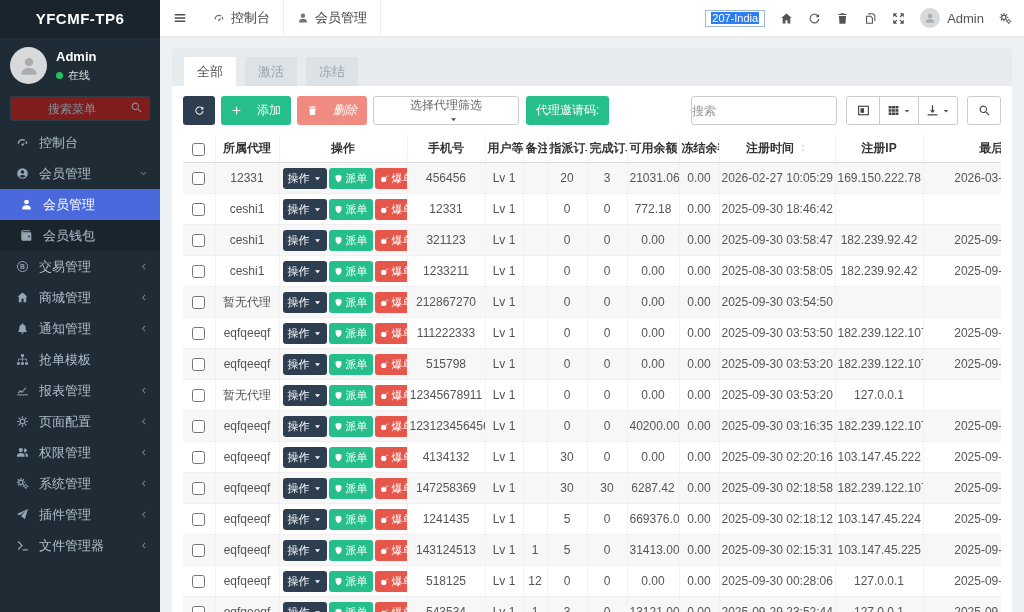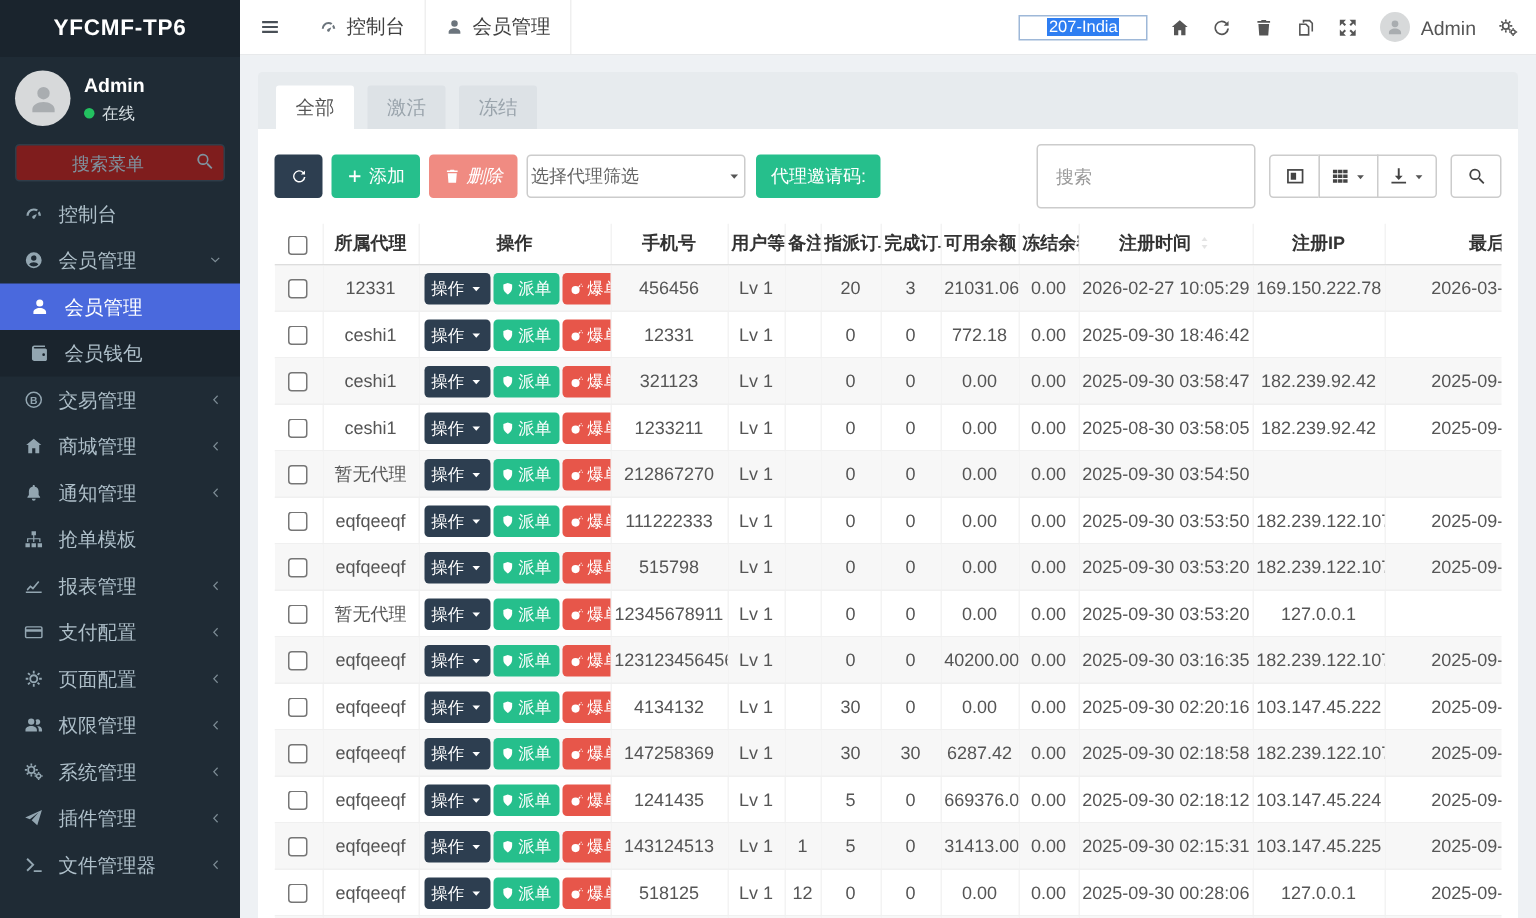--- a/index.html
+++ b/index.html
@@ -30,46 +30,46 @@
   .m-item.sub-active .mi{color:#fff;}
 
   
   .main{position:absolute;left:160px;top:0;right:0;bottom:0;}
   .topnav{height:36px;background:#fff;border-bottom:1px solid #e7e9eb;display:flex;align-items:center;}
   .burger{padding:0 13px;color:#495057;display:flex;align-items:center;font-size:14px;cursor:pointer;}
   .tn-tab{height:36px;display:flex;align-items:center;padding:0 13px;font-size:13px;color:#404040;cursor:pointer;}
   .tn-tab .ic{margin-right:6px;color:#6c757d;font-size:12px;}
   .tn-tab.active{background:#fff;border-left:1px solid #efefef;border-right:1px solid #efefef;}
   .tn-right{margin-left:auto;display:flex;align-items:center;gap:15px;padding-right:12px;}
-  .region-box{border:1px solid #9eb8d8;background:#fff;padding:1px 18px;font-size:11px;line-height:13px;cursor:text;}
+  .region-box{border:1px solid #9eb8d8;background:#fff;padding:1px 5px;font-size:11px;line-height:13px;cursor:text;}
   .region-box .sel{background:#2e7ef2;color:#fff;padding:0 1px;}
   .tn-ic{color:#555;font-size:13px;display:flex;align-items:center;cursor:pointer;}
   .tn-user{display:flex;align-items:center;gap:7px;cursor:pointer;}
   .avatar.small{width:20px;height:20px;flex:0 0 20px;}
   .avatar.small svg{width:12px;height:12px;}
   .tn-user-name{font-size:13px;color:#555;}
 
   
   .content{position:absolute;left:0;top:37px;right:0;bottom:0;padding:11px 12px 0 12px;box-sizing:border-box;}
   .tabstrip{background:#e7ebee;border-radius:3px 3px 0 0;padding:9px 12px 0 12px;display:flex;gap:9px;height:29px;}
   .ptab{height:29px;line-height:29px;padding:0 13px;font-size:13px;color:#9aa4ac;background:#dde2e6;border-radius:2px 2px 0 0;cursor:pointer;}
   .ptab.active{background:#fff;color:#555;}
   .panel-body{background:#fff;padding:10px 11px 0 11px;height:calc(100% - 38px);box-sizing:border-box;}
 
   
   .toolbar{display:flex;align-items:center;}
-  .btn{height:29px;border:none;border-radius:3px;color:#fff;font-size:12px;display:inline-flex;align-items:center;gap:4px;padding:0 10px;margin-right:6px;cursor:pointer;font-family:inherit;white-space:nowrap;}
+  .btn{height:29px;border:none;border-radius:3px;color:#fff;font-size:12px;display:inline-flex;align-items:center;gap:15px;padding:0 10px;margin-right:6px;cursor:pointer;font-family:inherit;white-space:nowrap;}
   .btn .ic{font-size:11px;display:flex;}
   .btn-dark{background:#2d3e50;width:32px;justify-content:center;padding:0;}
   .btn-green{background:#26bf8c;}
   .btn-red-muted{background:#f08b82;font-style:italic;}
-  .select{height:29px;box-sizing:border-box;min-width:146px;border:1px solid #ccc;border-radius:3px;background:#fff;color:#666;font-size:12px;display:inline-flex;align-items:center;justify-content:space-between;padding:0 2px;margin-right:7px;cursor:pointer;}
+  .select{height:29px;box-sizing:border-box;min-width:146px;border:1px solid #ccc;border-radius:3px;background:#fff;color:#666;font-size:12px;display:inline-flex;align-items:center;justify-content:space-between;padding:0 2px;margin-right:7px;cursor:pointer;flex-direction:column;}
   .select .ic{color:#555;font-size:9px;margin-left:14px;}
   .tb-right{margin-left:auto;display:flex;align-items:center;}
-  .tb-search{width:146px;height:43px;box-sizing:border-box;border:1px solid #ccc;border-radius:3px;font-size:12px;padding:0 12px;outline:none;color:#555;margin-right:9px;font-family:inherit;}
+  .tb-search{width:146px;height:29px;box-sizing:border-box;border:1px solid #ccc;border-radius:3px;font-size:12px;padding:0 0;outline:none;color:#555;margin-right:9px;font-family:inherit;}
   .tb-search::placeholder{color:#999;}
   .btn-group{display:flex;}
   .tbtn{height:29px;min-width:34px;box-sizing:border-box;background:#fff;border:1px solid #ccc;display:inline-flex;align-items:center;justify-content:center;gap:3px;color:#444;font-size:13px;cursor:pointer;margin-left:-1px;padding:0 7px;}
   .btn-group .tbtn:first-child{border-radius:3px 0 0 3px;margin-left:0;}
   .btn-group .tbtn:last-child{border-radius:0 3px 3px 0;}
   .tbtn .caret{font-size:8px;color:#555;display:flex;}
   .tbtn.lone{border-radius:3px;margin-left:9px;}
 
   
   .table-wrap{margin-top:10px;overflow:hidden;width:100%;}
@@ -208,34 +208,20 @@
 
   </div>
         <div class="m-item collapsed">
     <span class="mi">
             <svg viewBox="0 0 16 16" width="1em" height="1em" fill="currentColor" aria-hidden="true">
               <path d="M1.5 12.8h13V14h-13z"></path>
               <path d="m2.2 10.9 3-3.4 2.1 1.8 4.3-5.1 1 .8-5.2 6.2-2.1-1.8-2.3 2.6z"></path>
             </svg>
           </span>
     <span class="ml">报表管理</span>
-    <span class="arrow">
-            <svg viewBox="0 0 16 16" width="1em" height="1em" fill="currentColor" aria-hidden="true">
-              <path d="m10.3 2.8-5 5.2 5 5.2 1-1-4-4.2 4-4.2z"></path>
-            </svg>
-          </span>
-  </div>
-        <div class="m-item collapsed">
-    <span class="mi">
-            <svg viewBox="0 0 16 16" width="1em" height="1em" fill="currentColor" aria-hidden="true">
-              <rect x="1.3" y="3.6" width="13.4" height="8.8" rx="1" fill="none" stroke="currentColor" stroke-width="1.2"></rect>
-              <path d="M1.3 5.6h13.4v2H1.3z"></path>
-            </svg>
-          </span>
-    <span class="ml">支付配置</span>
     <span class="arrow">
             <svg viewBox="0 0 16 16" width="1em" height="1em" fill="currentColor" aria-hidden="true">
               <path d="m10.3 2.8-5 5.2 5 5.2 1-1-4-4.2 4-4.2z"></path>
             </svg>
           </span>
   </div>
         <div class="m-item collapsed">
     <span class="mi">
             <svg viewBox="0 0 16 16" width="1em" height="1em" fill="currentColor" aria-hidden="true">
               <circle cx="8" cy="8" r="2.9" fill="none" stroke="currentColor" stroke-width="1.5"></circle>

